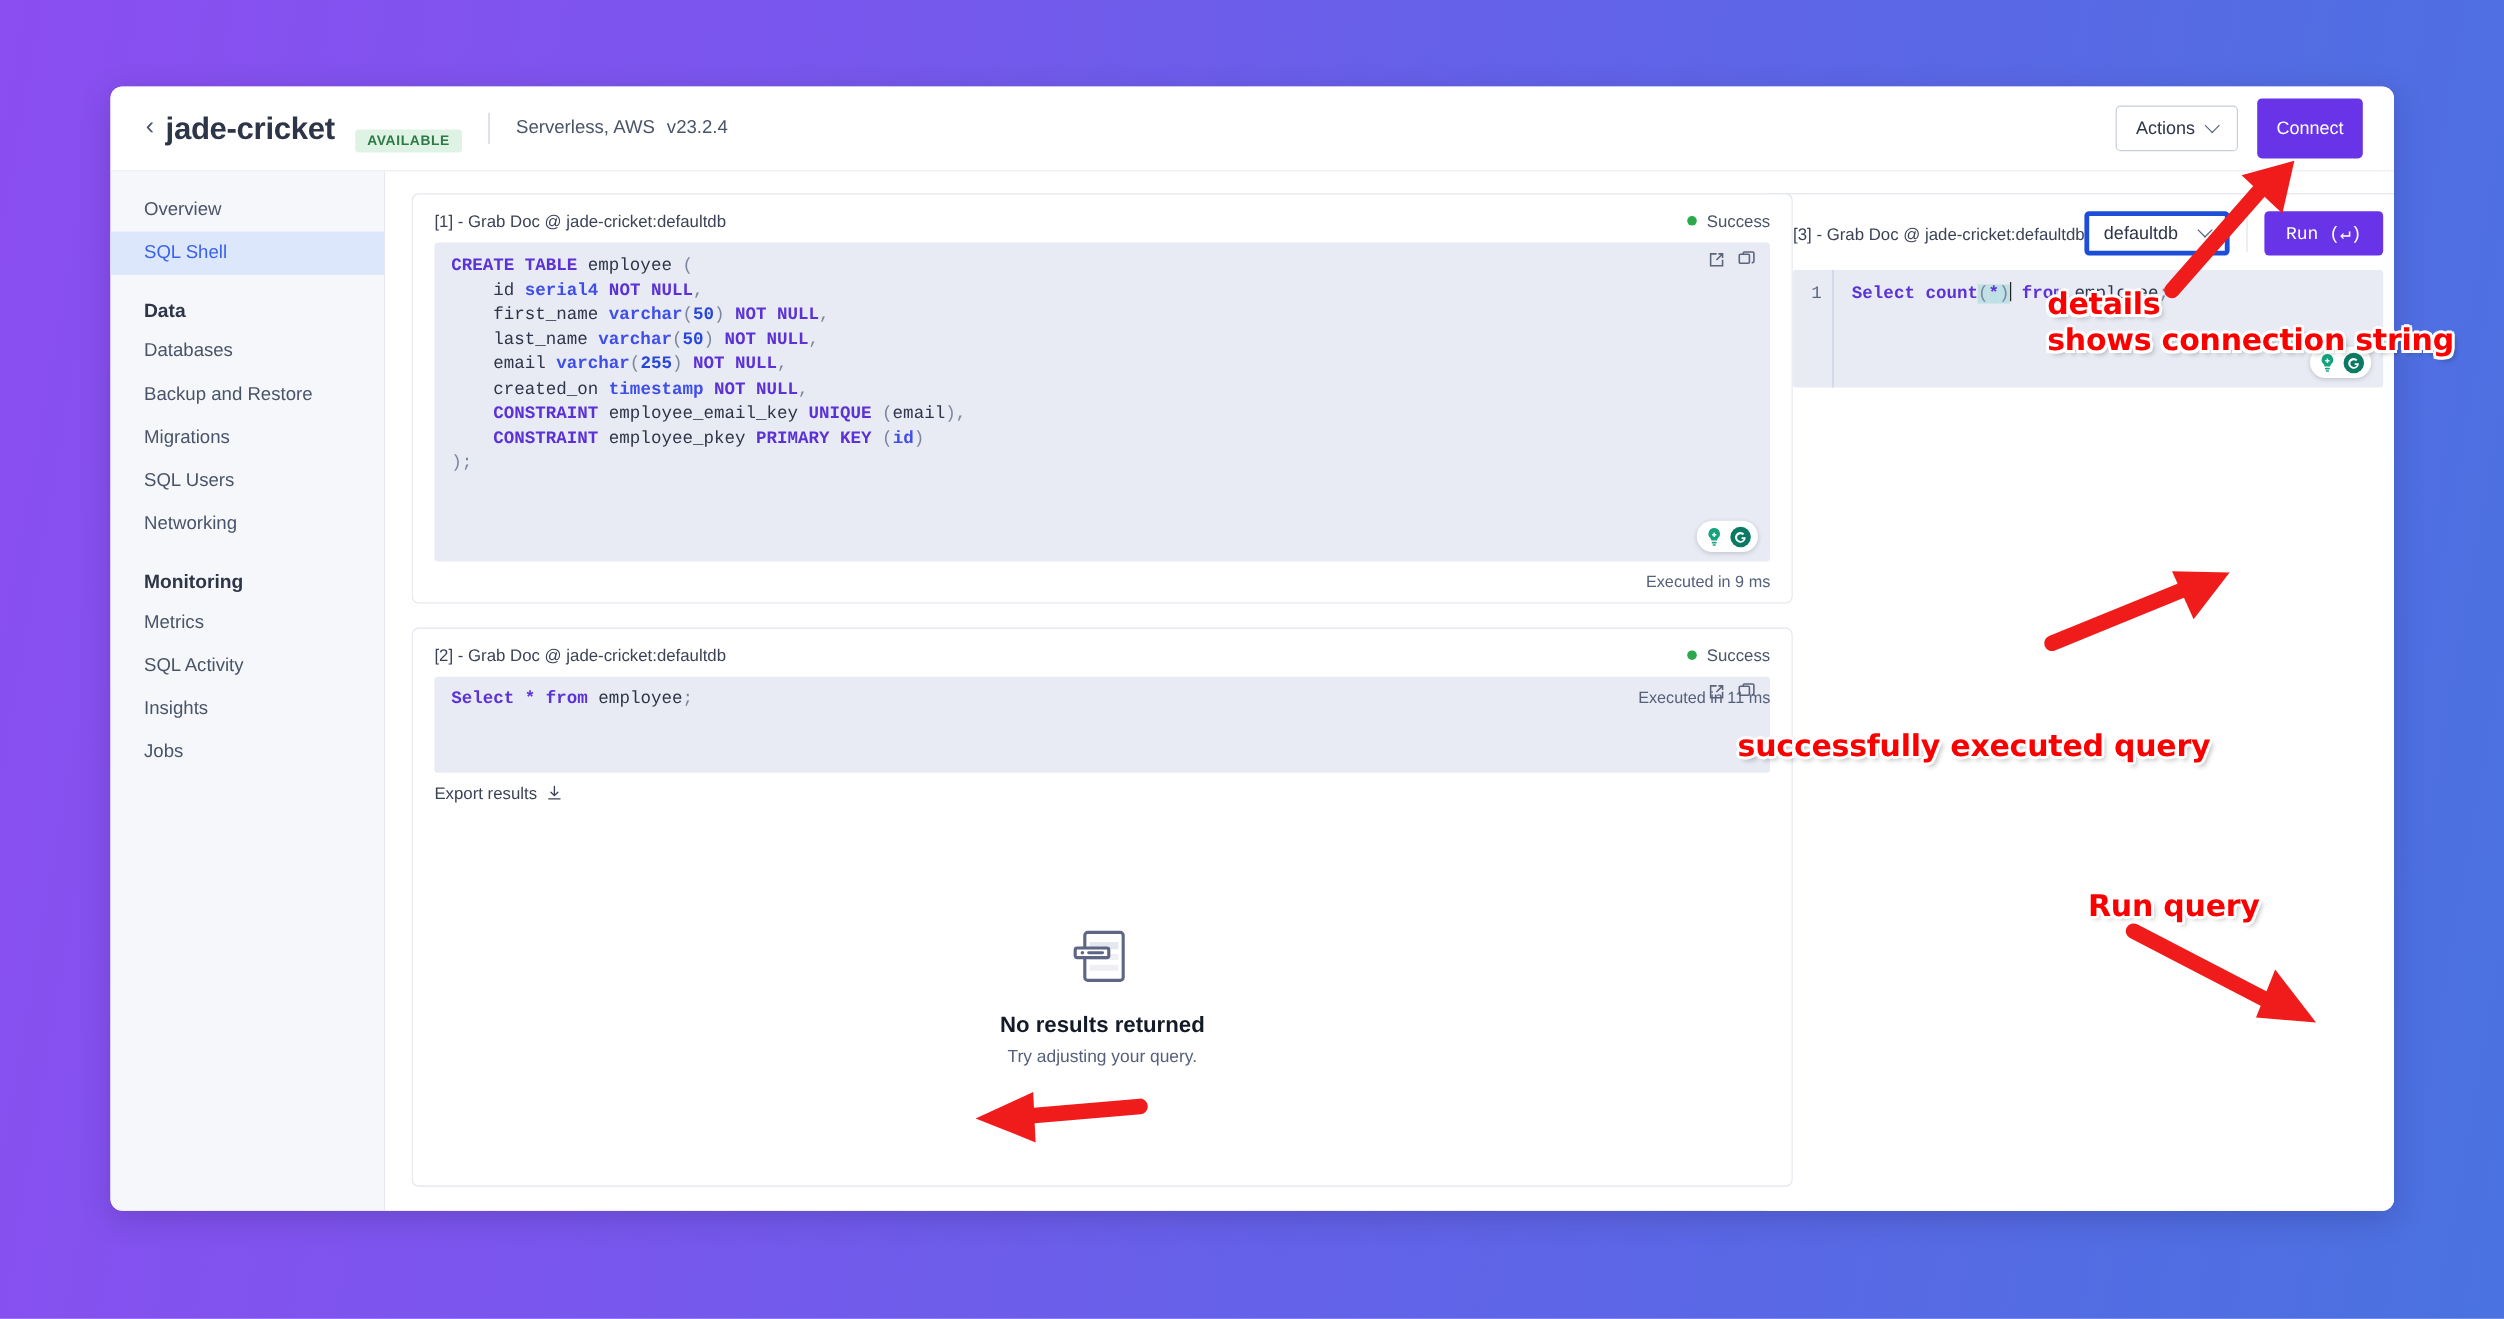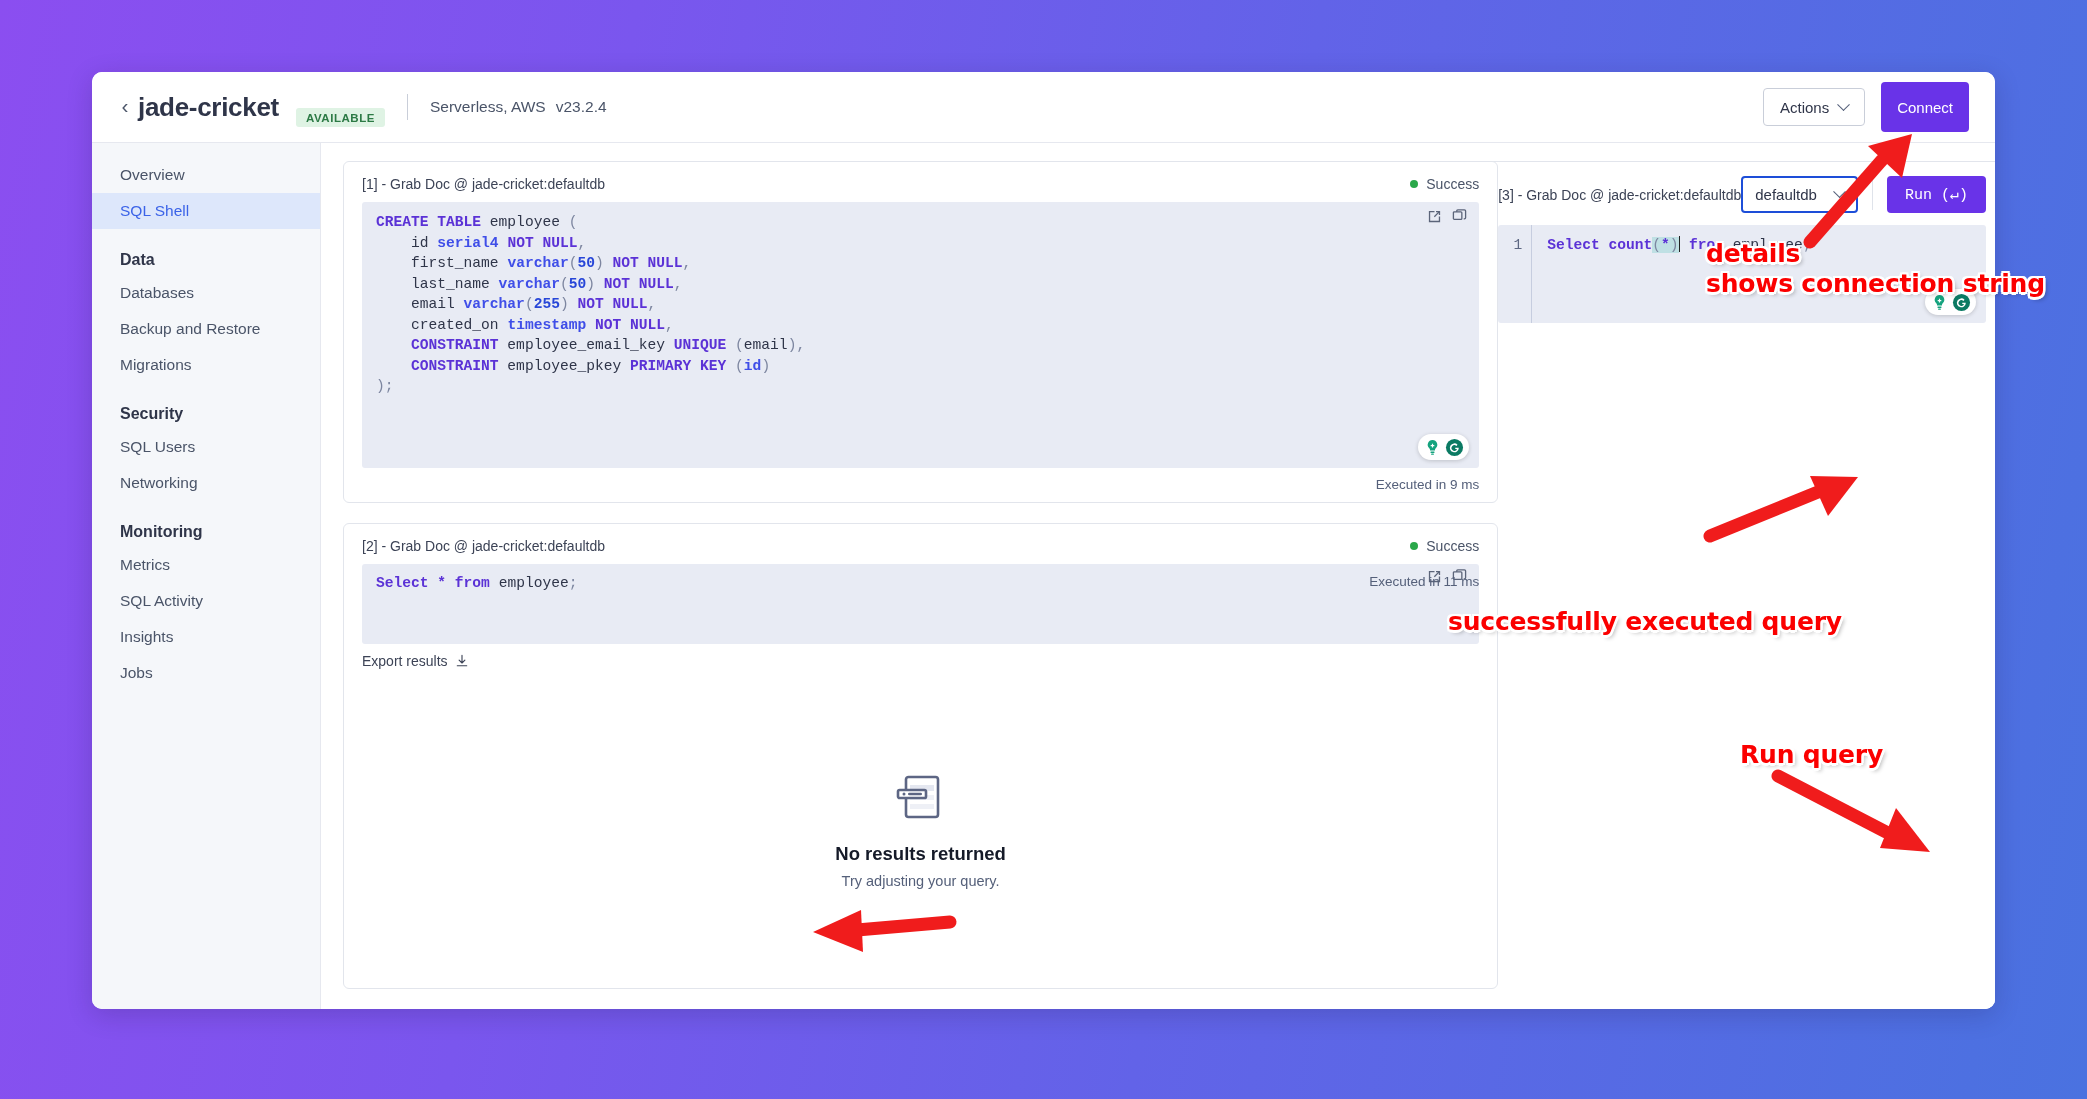--- a/index.html
+++ b/index.html
@@ -284,21 +284,21 @@
     background: #fff;
   }
   .editor-head {
     display: flex;
     align-items: center;
     margin-bottom: 12px;
   }
   #db-select {
     height: 37px;
     min-width: 110px;
-    border: 2px solid #1d4ed8;
+    border: 4px solid #1d4ed8;
     border-radius: 4px;
     background: #fff;
     font-size: 15px;
     font-family: inherit;
     color: #2f3549;
     display: flex;
     align-items: center;
     justify-content: space-between;
     gap: 18px;
     padding: 0 12px;
@@ -398,21 +398,20 @@
 
   <div id="app-body">
 
     <div id="sidebar">
       <div class="nav-item">Overview</div>
       <div class="nav-item active">SQL Shell</div>
       <div class="nav-group">Data</div>
       <div class="nav-item">Databases</div>
       <div class="nav-item">Backup and Restore</div>
       <div class="nav-item">Migrations</div>
-      <div class="nav-group">Security</div>
       <div class="nav-item">SQL Users</div>
       <div class="nav-item">Networking</div>
       <div class="nav-group">Monitoring</div>
       <div class="nav-item">Metrics</div>
       <div class="nav-item">SQL Activity</div>
       <div class="nav-item">Insights</div>
       <div class="nav-item">Jobs</div>
     </div>
 
     <div id="shell-panel">

